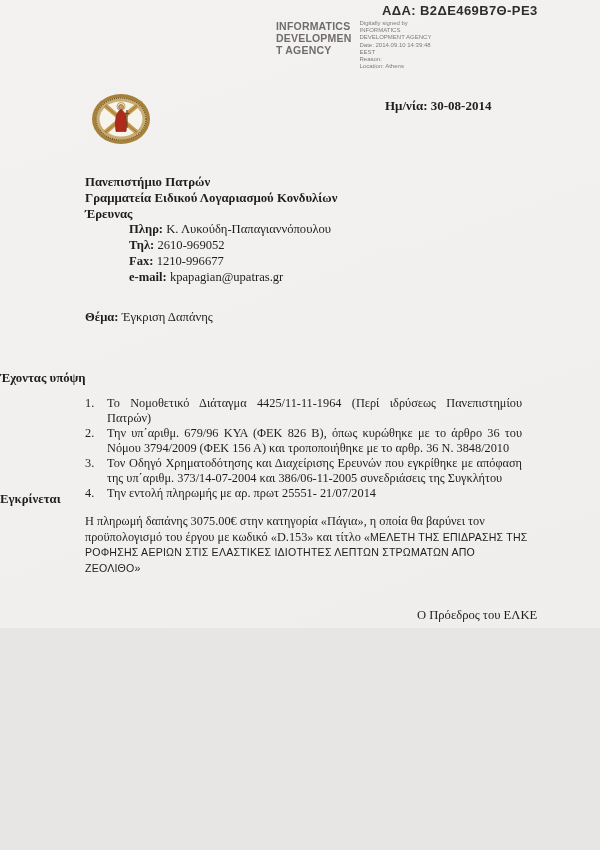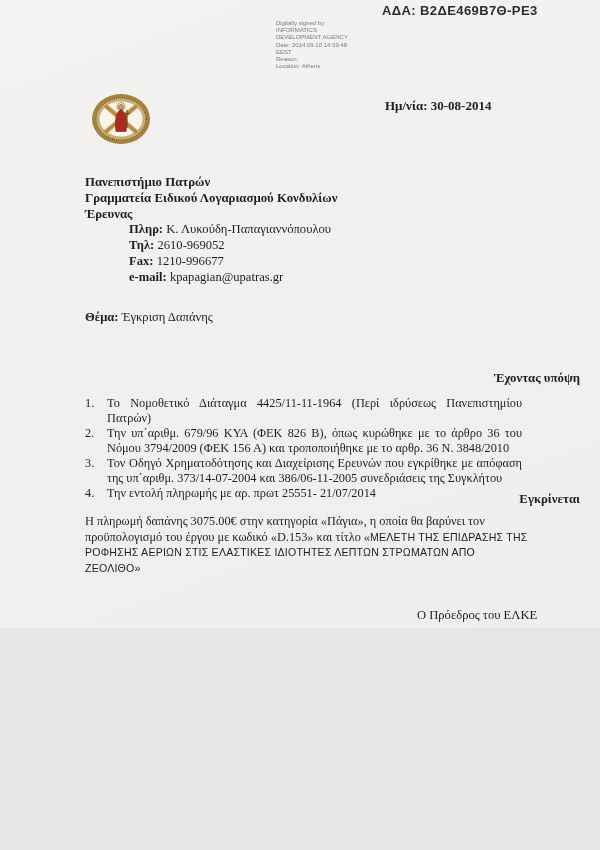--- a/index.html
+++ b/index.html
@@ -61,21 +61,21 @@
   .contact-row .val { font-weight:normal; }
 
   .subject-line {
     position:absolute; left:85px; top:310px;
     font-size:12.6px; color:#1e1e1e;
   }
   .subject-line .lbl { font-weight:bold; }
 
   .center-heading {
     position:absolute; left:0; width:580px;
-    text-align:right; font-size:12.8px; font-weight:bold; color:#1e1e1e;
+    text-align:left; font-size:12.8px; font-weight:bold; color:#1e1e1e;
   }
   .h-considering { top:371px; }
   .h-approved   { top:492px; }
 
   .ref-list {
     position:absolute; left:85px; top:396px; width:437px;
     font-size:12.3px; line-height:15px; color:#1e1e1e;
   }
   .ref-item { display:flex; }
   .ref-num { width:22px; flex:0 0 22px; }
@@ -107,20 +107,23 @@
   }
 </style>
 </head>
 <body>
 
 <div class="page">
 
   <div class="ada">ΑΔΑ: Β2ΔΕ469Β7Θ-ΡΕ3</div>
 
   <div class="stamp">
+    <div class="stamp-agency">INFORMATICS
+DEVELOPMEN
+T AGENCY</div>
     <div class="stamp-details">Digitally signed by
 INFORMATICS
 DEVELOPMENT AGENCY
 Date: 2014.09.10 14:39:48
 EEST
 Reason:
 Location: Athens</div>
   </div>
 
   <div class="date-line">Ημ/νία: 30-08-2014</div>

